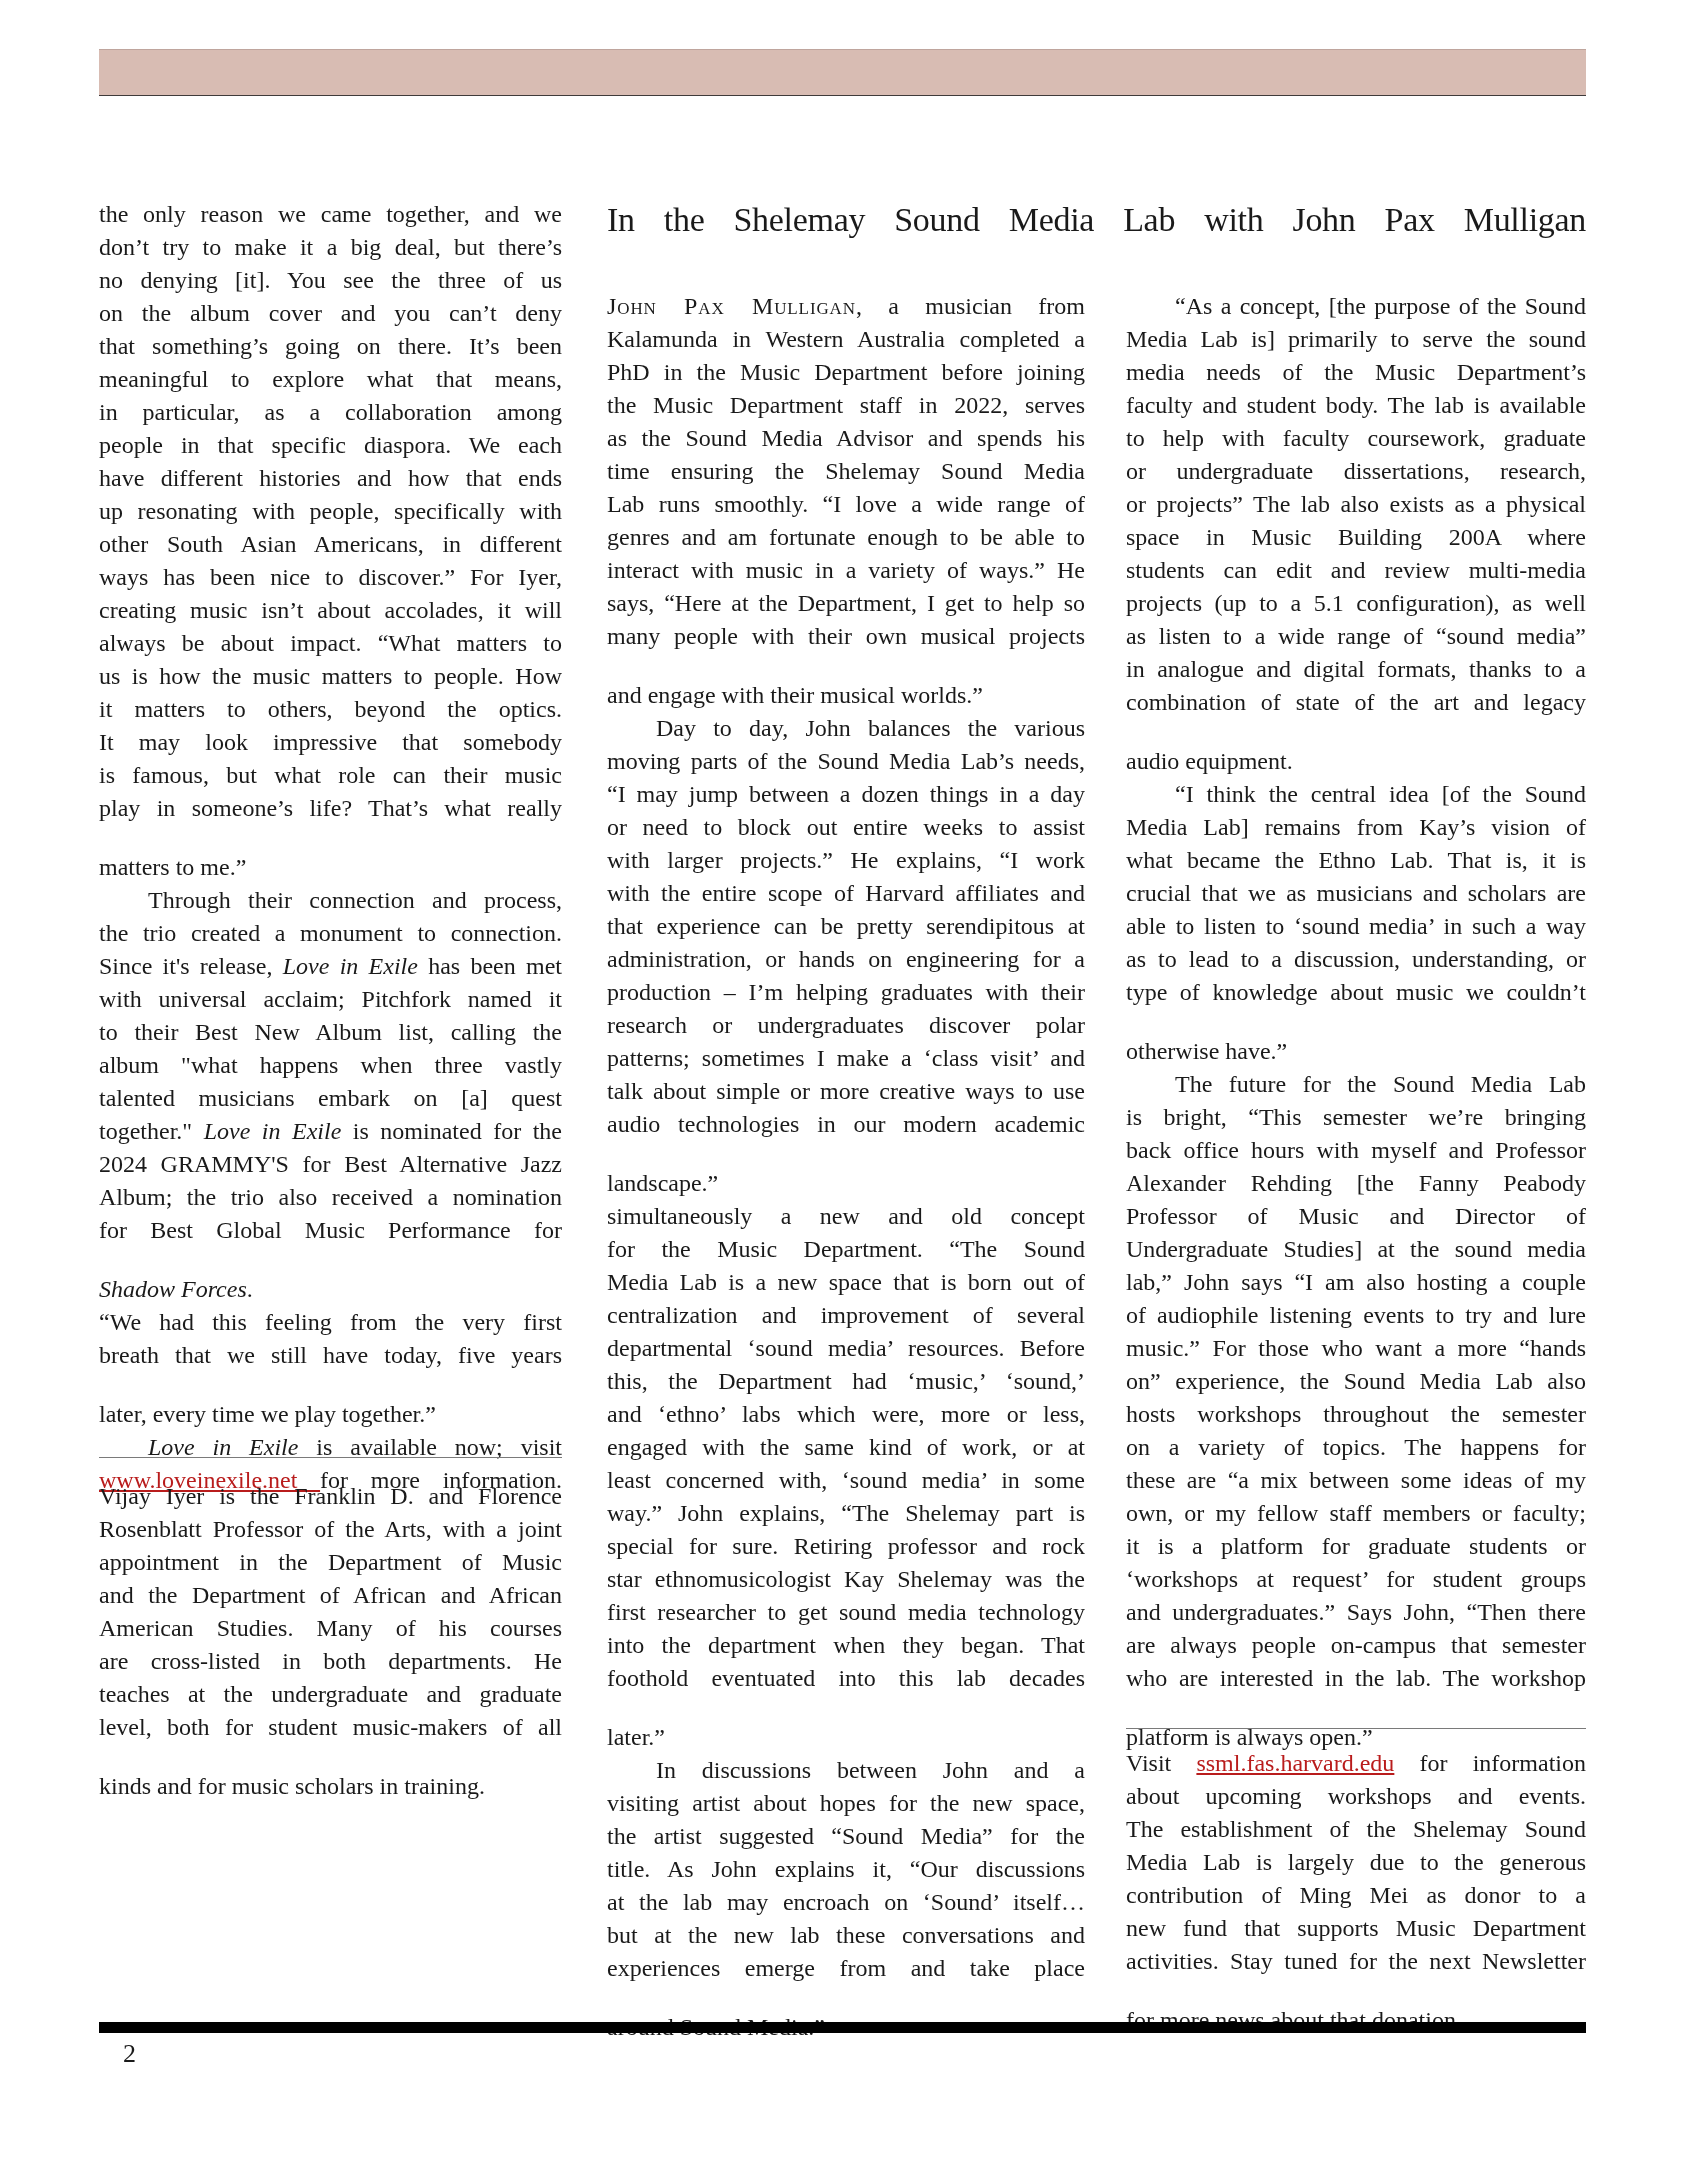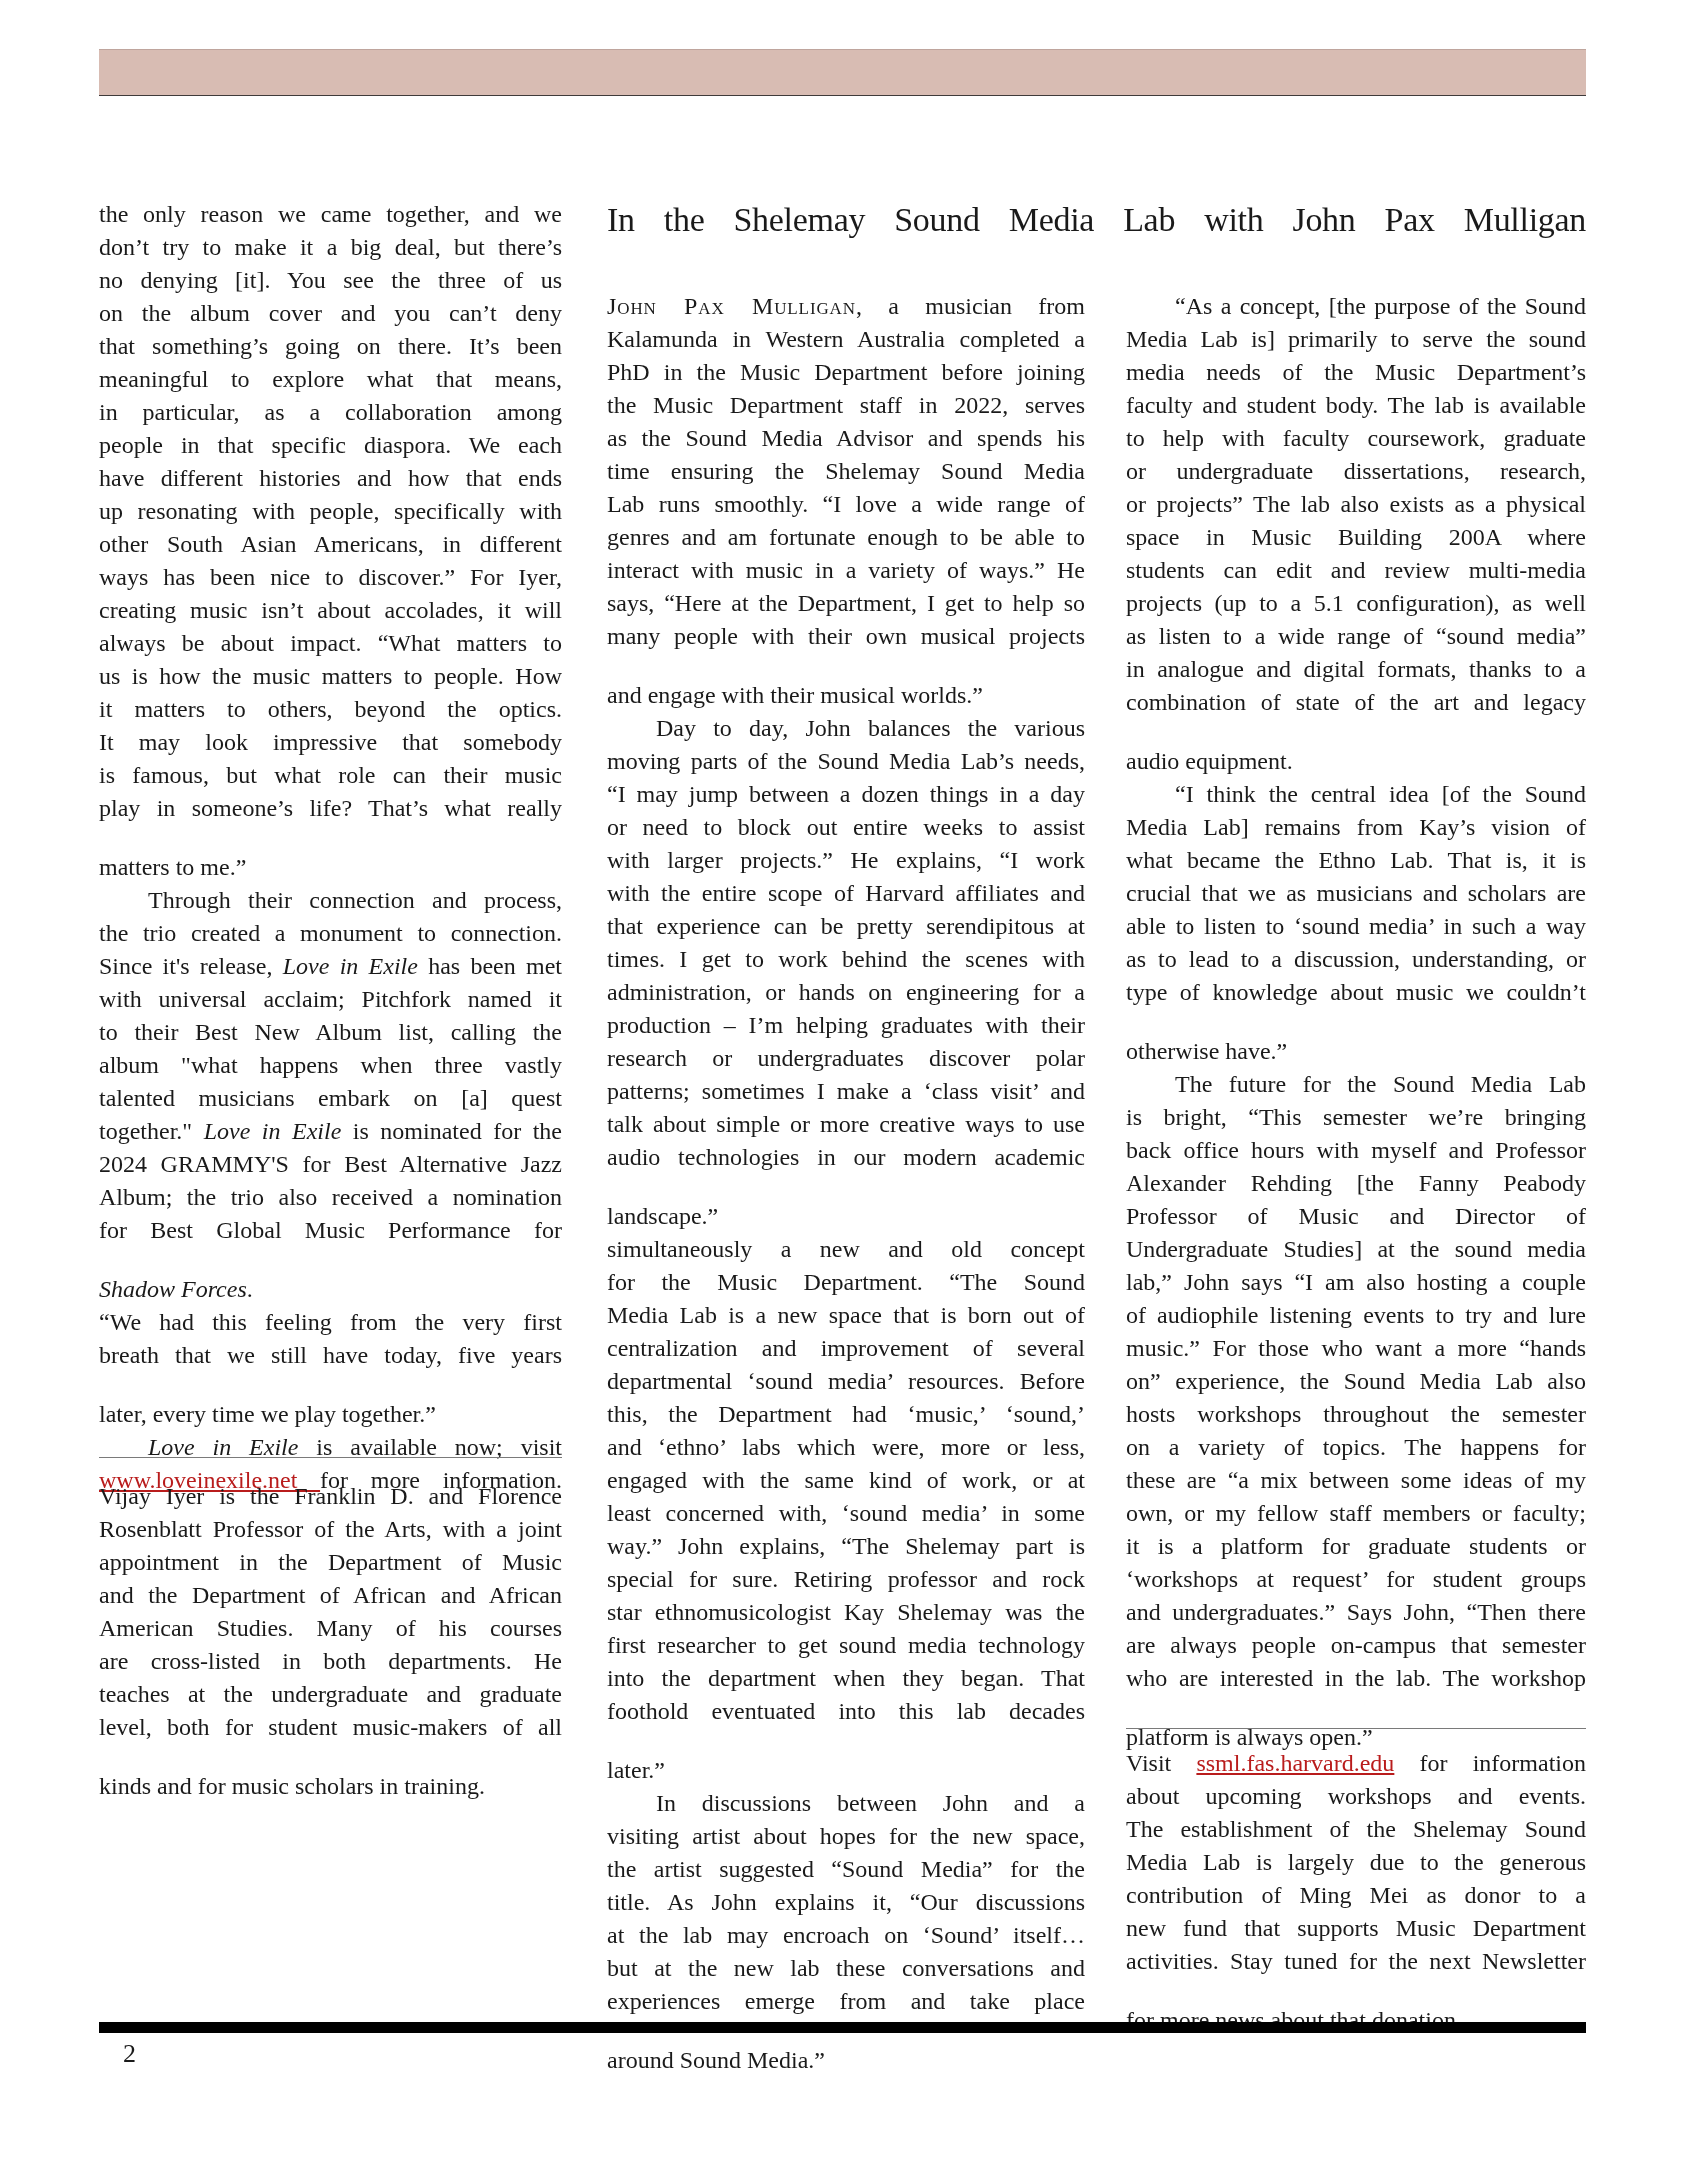--- a/index.html
+++ b/index.html
@@ -114,21 +114,20 @@
   <span class="line">says, “Here at the Department, I get to help so</span>
   <span class="line">many people with their own musical projects</span>
   <span class="line last">and engage with their musical worlds.”</span>
   <span class="line indent">Day to day, John balances the various</span>
   <span class="line">moving parts of the Sound Media Lab’s needs,</span>
   <span class="line">“I may jump between a dozen things in a day</span>
   <span class="line">or need to block out entire weeks to assist</span>
   <span class="line">with larger projects.” He explains, “I work</span>
   <span class="line">with the entire scope of Harvard affiliates and</span>
   <span class="line">that experience can be pretty serendipitous at</span>
-  <span class="line">times. I get to work behind the scenes with</span>
   <span class="line">administration, or hands on engineering for a</span>
   <span class="line">production – I’m helping graduates with their</span>
   <span class="line">research or undergraduates discover polar</span>
   <span class="line">patterns; sometimes I make a ‘class visit’ and</span>
   <span class="line">talk about simple or more creative ways to use</span>
   <span class="line">audio technologies in our modern academic</span>
   <span class="line last">landscape.”</span>
   <span class="line">simultaneously a new and old concept</span>
   <span class="line">for the Music Department. “The Sound</span>
   <span class="line">Media Lab is a new space that is born out of</span>

